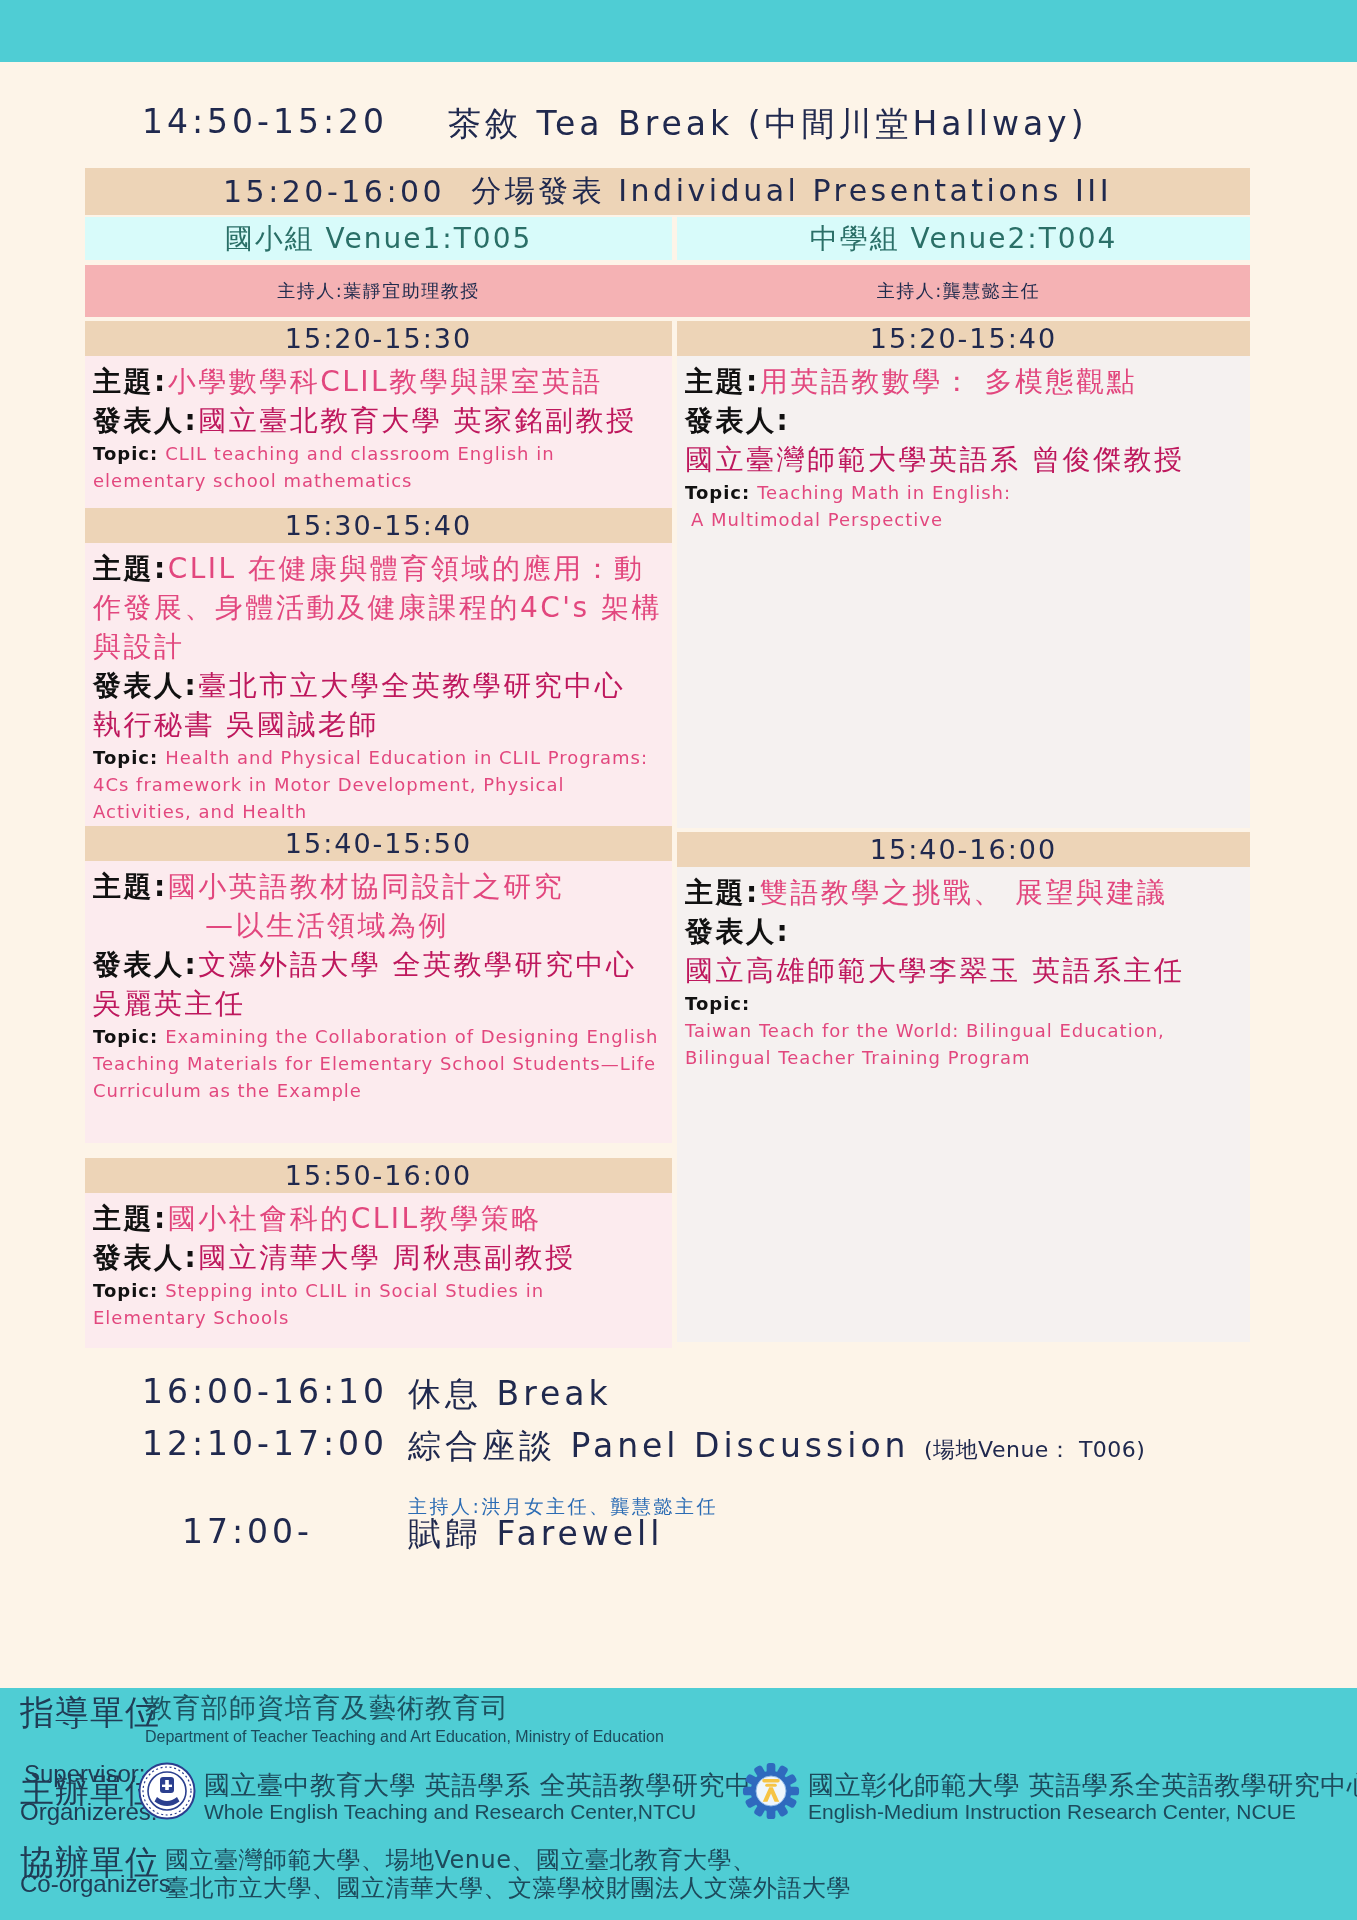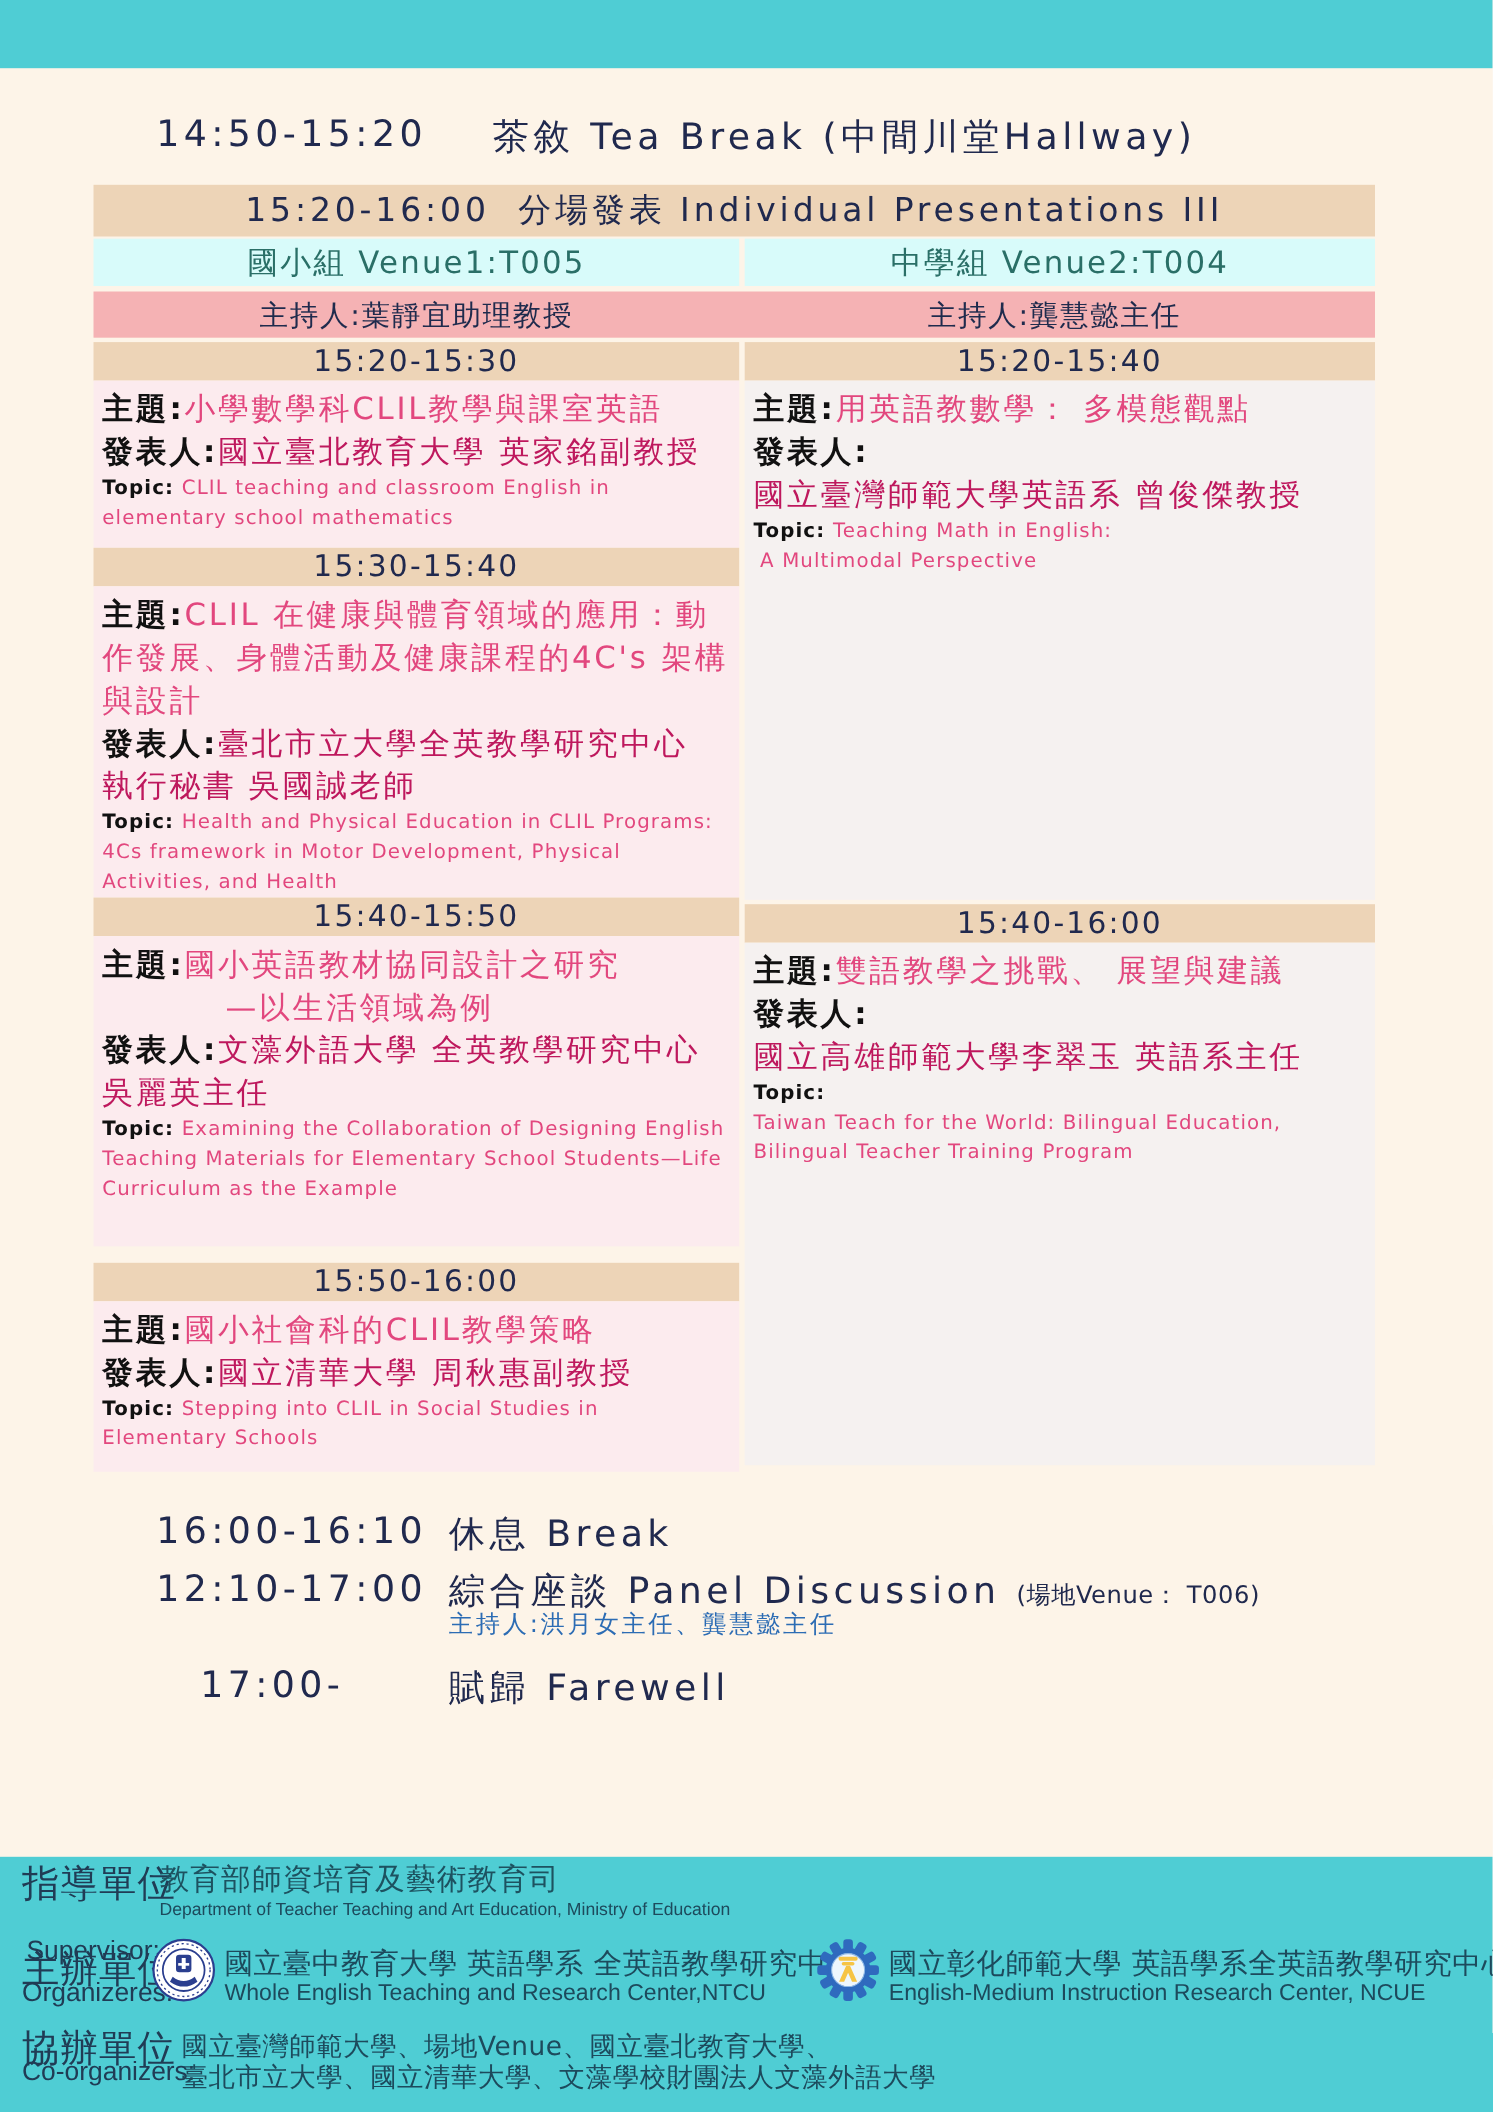--- a/index.html
+++ b/index.html
@@ -7,32 +7,32 @@
   #canvas{position:relative;width:1357px;height:1920px;background:#fdf4e8;overflow:hidden;}
   .abs{position:absolute;}
 
   
   .teal-band{position:absolute;left:0;width:1357px;background:#4fcdd4;}
   #top-band{top:0;height:62px;}
   #footer{top:1688px;height:232px;}
   .row-time{font-size:33px;letter-spacing:4px;color:#20294e;white-space:nowrap;}
   .row-label{font-size:33px;letter-spacing:4px;color:#20294e;white-space:nowrap;}
   .venue-note{font-size:22px;letter-spacing:0.5px;color:#20294e;}
-  .moderators{font-size:22px;letter-spacing:2.5px;color:#2c6cb4;white-space:nowrap;}
+  .moderators{font-size:19px;letter-spacing:2.5px;color:#2c6cb4;white-space:nowrap;margin-top:32px;}
 
   
   #session-table{position:absolute;left:85px;top:168px;width:1165px;}
   .band-title{height:47px;background:#edd4b7;display:flex;align-items:center;justify-content:center;
     gap:26px;color:#20294e;font-size:30px;letter-spacing:3.5px;white-space:nowrap;}
   .venue-row{margin-top:2px;display:flex;gap:5px;}
   .venue-half{height:43px;background:#d8fbfa;display:flex;align-items:center;justify-content:center;
     color:#2a6f67;font-size:28px;letter-spacing:2px;white-space:nowrap;}
   .chair-row{margin-top:5px;display:flex;background:#f5b2b4;}
-  .chair-half{height:42px;display:flex;align-items:center;justify-content:center;
-    color:#1f2b4d;font-size:26px;letter-spacing:1.5px;white-space:nowrap;}
+  .chair-half{height:52px;display:flex;align-items:center;justify-content:center;
+    color:#1f2b4d;font-size:18px;letter-spacing:1.5px;white-space:nowrap;}
   .w-left{flex:0 0 587px;width:587px;}
   .w-right{flex:0 0 573px;width:573px;}
   .cols{margin-top:4px;display:flex;gap:5px;align-items:flex-start;}
   .col{display:block;}
   .th{height:35px;line-height:35px;background:#edd4b7;text-align:center;color:#20294e;
     font-size:27px;letter-spacing:2px;}
   .cell{box-sizing:border-box;padding:6px 8px 0 8px;overflow:hidden;}
   .cell.pinkbg{background:#fcebee;}
   .cell.greybg{background:#f5f1f0;}
   .line.zh{font-size:28px;line-height:39px;letter-spacing:2.5px;}

